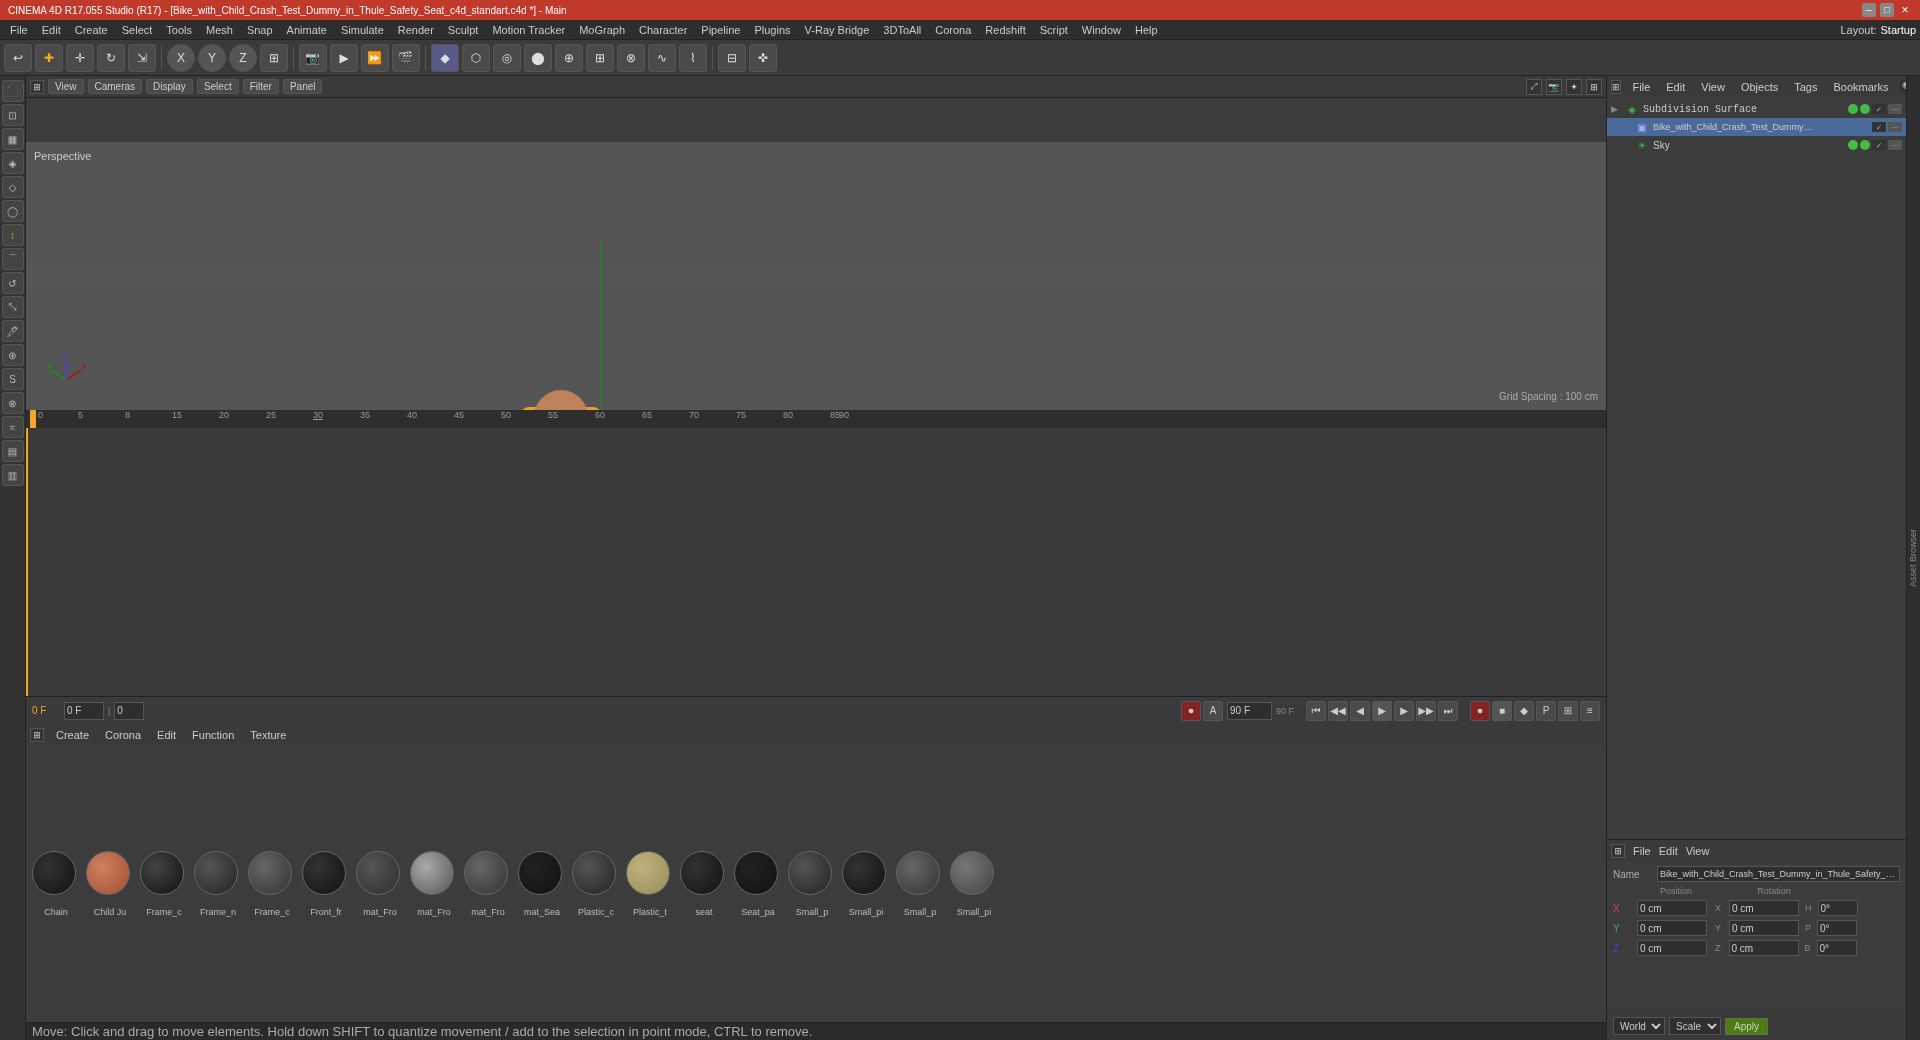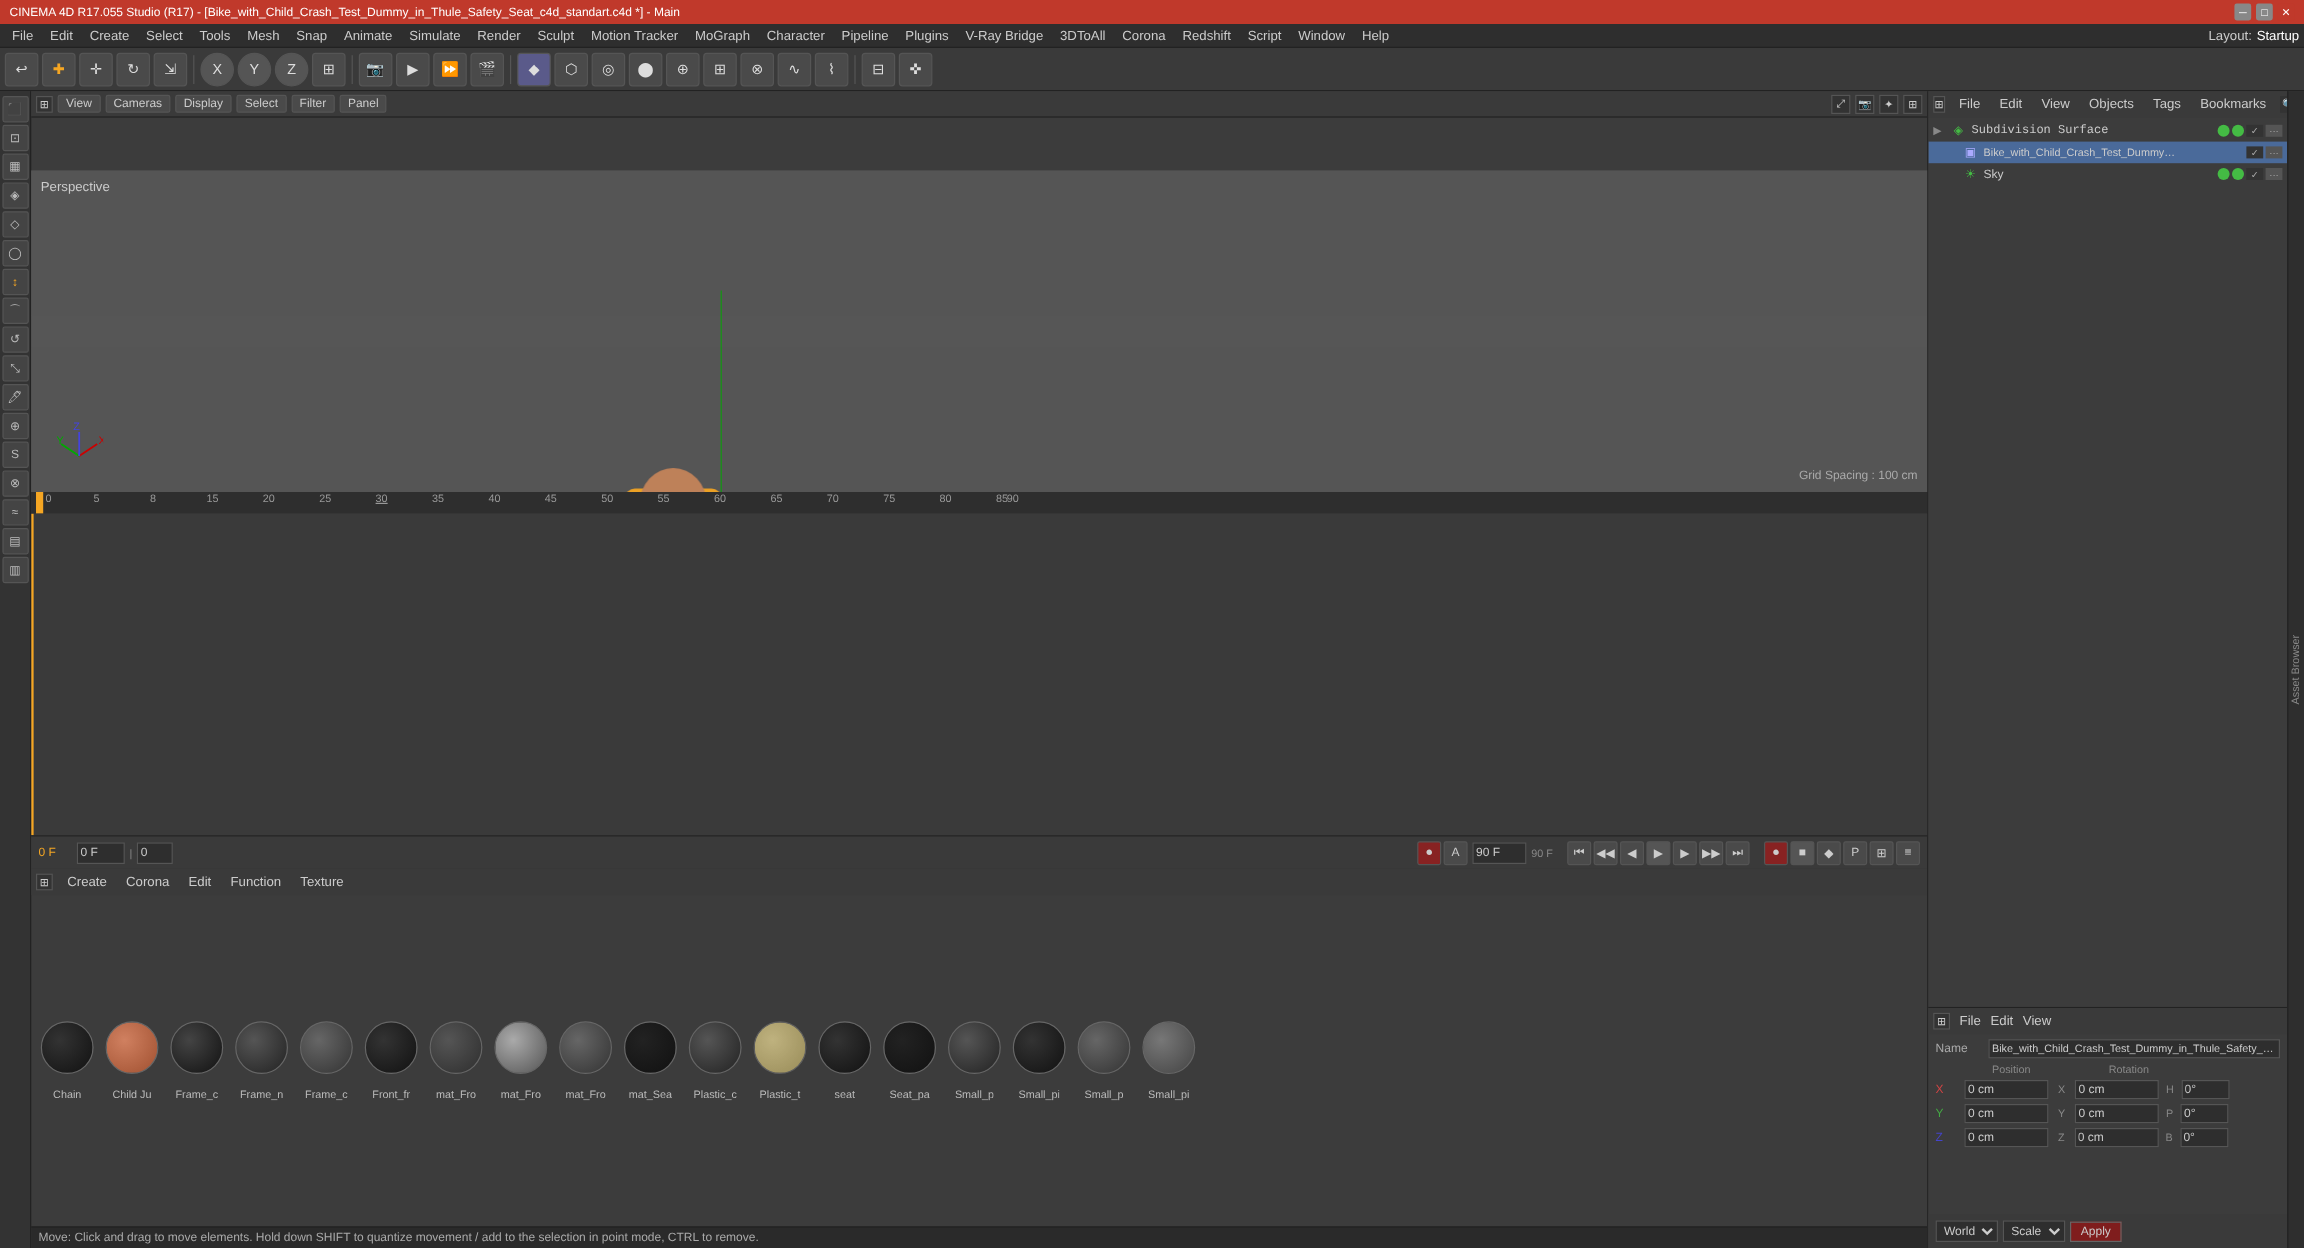--- a/index.html
+++ b/index.html
@@ -214,21 +214,20 @@
       flex: 1;
       display: flex;
       align-items: center;
       padding: 4px 6px;
       gap: 6px;
       overflow-x: auto;
     }
     .mat-item {
       display: flex;
       flex-direction: column;
-      align-items: center;
       gap: 12px;
       cursor: pointer;
       min-width: 48px;
     }
     .mat-thumb {
       width: 44px;
       height: 44px;
       border-radius: 50%;
       border: 1px solid #666;
     }
@@ -243,21 +242,21 @@
     }
 
     
     #status-bar {
       height: 18px;
       background: #2a2a2a;
       border-top: 1px solid #222;
       display: flex;
       align-items: center;
       padding: 0 6px;
-      font-size: 10px;
+      font-size: 13px;
       color: #aaa;
     }
 
     
     #right-panel {
       width: 300px;
       background: #3c3c3c;
       border-left: 1px solid #222;
       display: flex;
       flex-direction: column;
@@ -365,21 +364,21 @@
     }
     .attr-select {
       background: #2e2e2e;
       border: 1px solid #555;
       color: #ccc;
       font-size: 10px;
       height: 18px;
       padding: 0 2px;
     }
     .attr-apply-btn {
-      background: #7f1d1d;
+      background: #4d7c0f;
       border: 1px solid #666;
       color: #ccc;
       font-size: 10px;
       padding: 2px 8px;
       cursor: pointer;
     }
 
     
     #right-strip {
       width: 14px;

